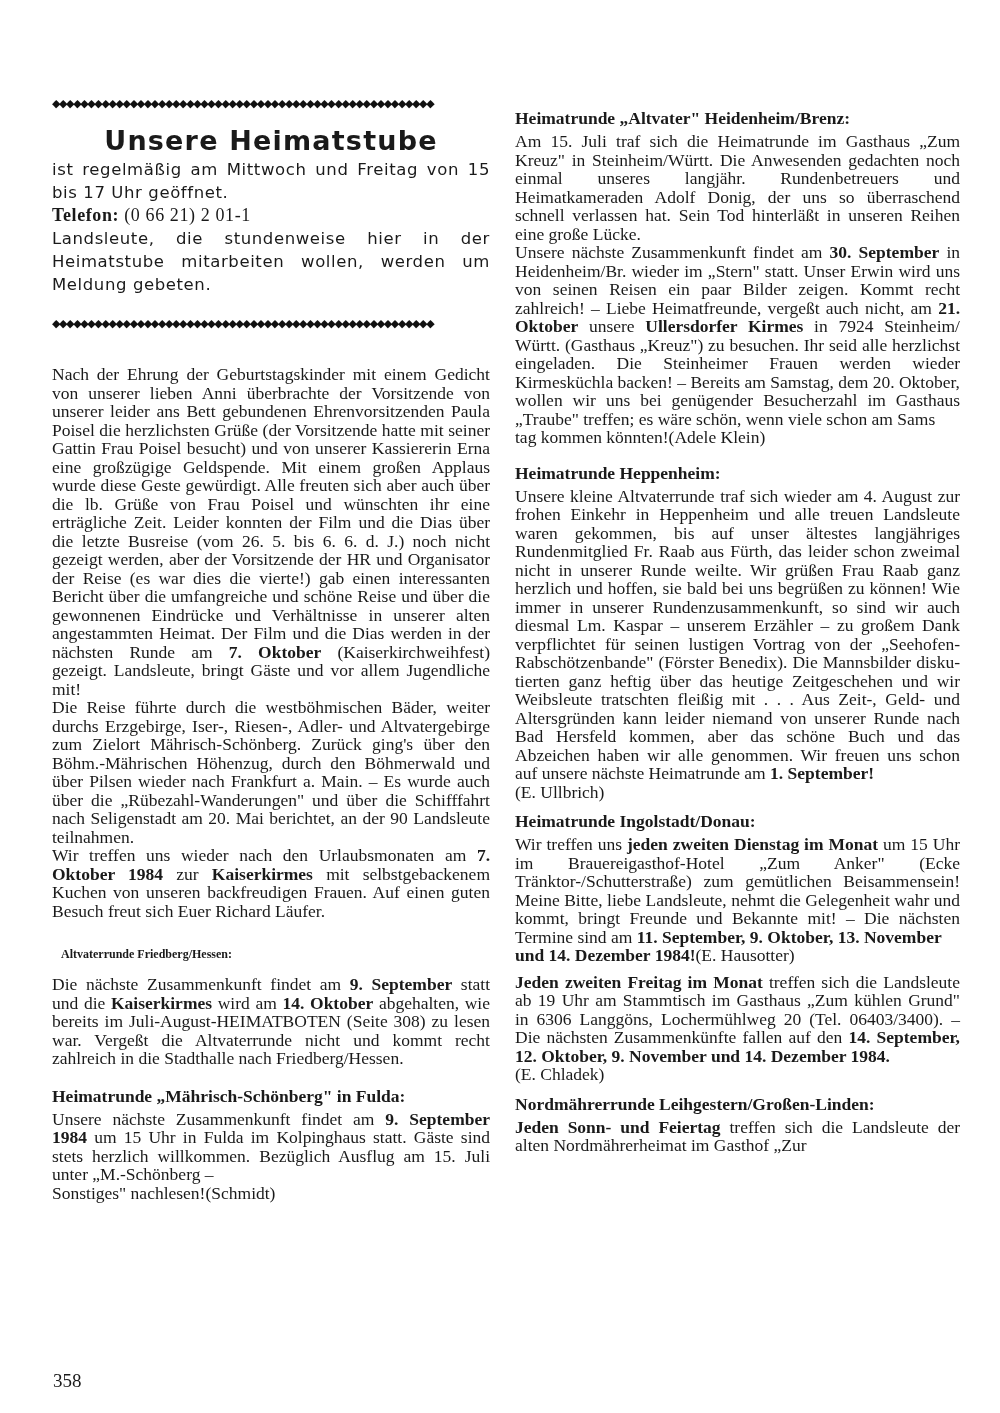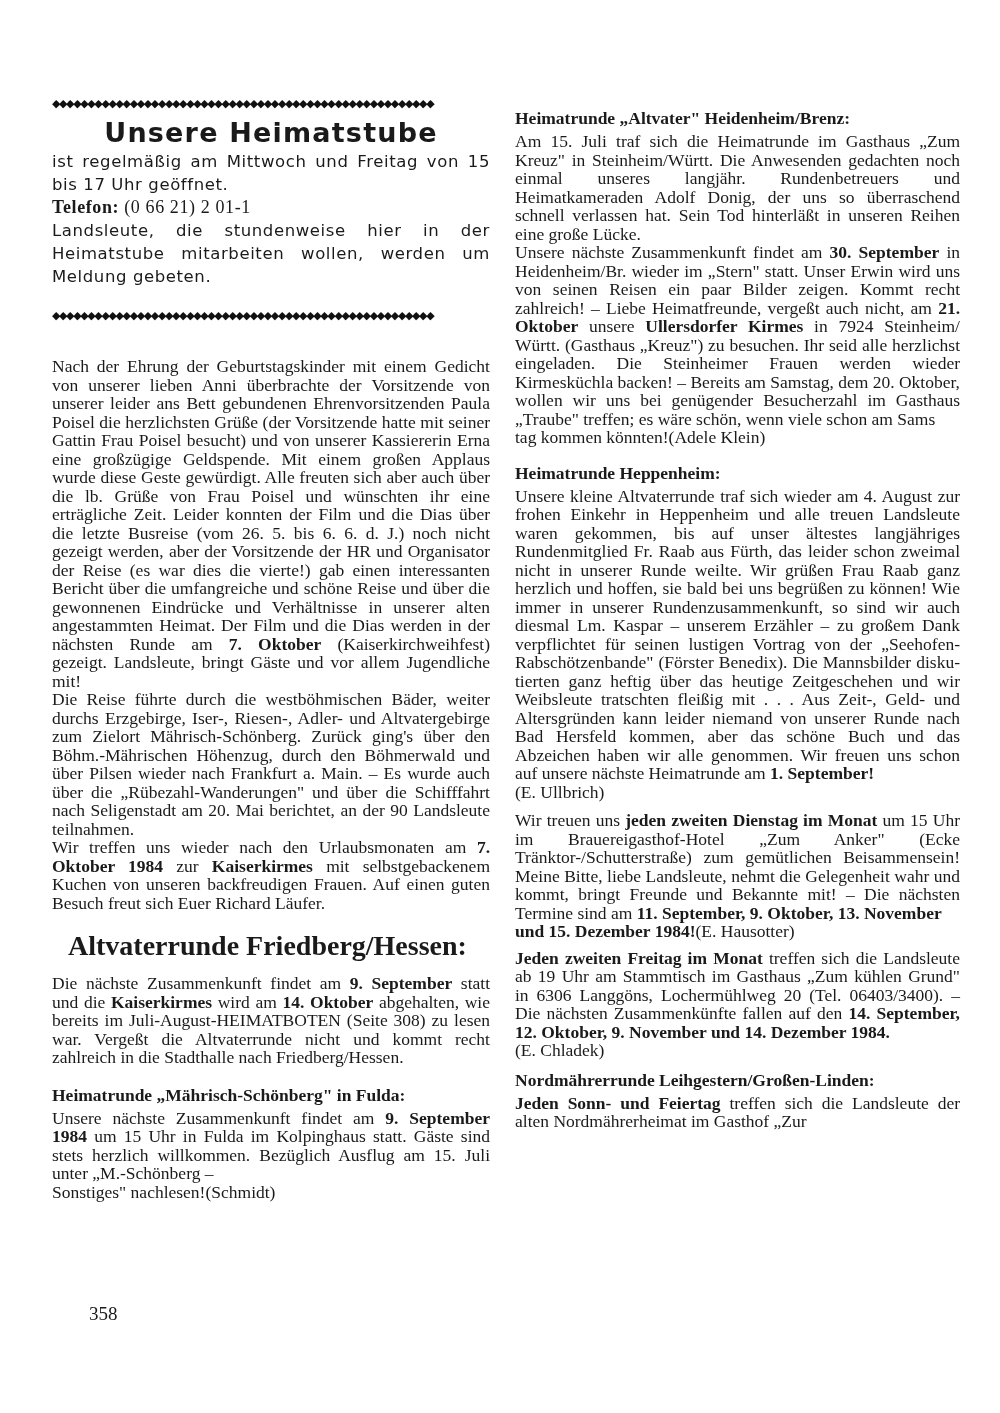--- a/index.html
+++ b/index.html
@@ -9,50 +9,49 @@
   }
   .col { position: absolute; }
   .left { left: 52px; top: 98px; width: 438px; }
   .right { left: 515px; top: 108px; width: 445px; }
   .diamonds {
     font-family: "DejaVu Sans", sans-serif; font-size: 11px; letter-spacing: -1.4px;
     white-space: nowrap; overflow: hidden; line-height: 12px; color: #111;
   }
   .box-title {
     font-family: "DejaVu Sans", sans-serif; font-weight: 900; font-size: 27px;
-    text-align: center; letter-spacing: 1.2px; margin: 6px 0 0 0; line-height: 34px;
+    text-align: center; letter-spacing: 1.2px; margin: 14px 0 0 0; line-height: 34px;
   }
   .box-sub {
     font-family: "Liberation Serif", serif; font-weight: bold; font-size: 18.5px;
     text-align: center; margin: 0 0 2px 0; line-height: 22px;
   }
   .box-text {
     font-family: "DejaVu Sans", sans-serif; font-size: 16.5px; line-height: 23px;
     text-align: justify; letter-spacing: 0.6px; margin: 0;
   }
   .box-text.phone { font-family: "Liberation Serif", serif; font-size: 18px; }
   .box-text.phone b { font-weight: bold; }
   p.body {
     font-family: "Liberation Serif", serif; font-size: 17.5px; line-height: 18.5px;
     text-align: justify; margin: 0; hyphens: manual;
   }
   h2.sect {
-    font-family: "Liberation Serif", serif; font-weight: bold; font-size: 28px;
-    margin: 16px; line-height: 24px;
+    font-family: "Liberation Serif", serif; font-weight: bold; font-size: 12px;
+    margin: 9px; line-height: 24px;
   }
   h3.sect {
     font-family: "Liberation Serif", serif; font-weight: bold; font-size: 17.5px;
     margin: 0 0 3px 0; line-height: 21px;
   }
   .sig { display: flex; }
   .sig-right { text-align: left; }
   .page-num {
-    position: absolute; left: 53px; top: 1303px; font-family: "Liberation Serif", serif;
+    position: absolute; left: 53px; top: 1370px; font-family: "Liberation Serif", serif;
     font-size: 19px;
-    margin-left: 36px;
   }
 </style>
 </head>
 <body>
 
 <div class="col left">
   <section>
     <div class="diamonds">◆◆◆◆◆◆◆◆◆◆◆◆◆◆◆◆◆◆◆◆◆◆◆◆◆◆◆◆◆◆◆◆◆◆◆◆◆◆◆◆◆◆◆◆◆◆◆◆◆◆◆◆◆◆</div>
     <h1 class="box-title">Unsere Heimatstube</h1>
     <p class="box-text">ist regelmäßig am Mittwoch und Freitag von 15 bis 17 Uhr geöffnet.</p>
@@ -96,23 +95,24 @@
     </div>
   </article>
 
   <article style="margin-top:16px">
     <h3 class="sect">Heimatrunde Heppenheim:</h3>
     <p class="body"><span>Unsere kleine Altvaterrunde traf sich wieder am 4. August zur frohen Einkehr in Heppenheim und alle treuen Landsleute waren gekommen, bis auf unser ältestes langjähriges Rundenmitglied Fr. Raab aus Fürth, das leider schon zweimal nicht in unserer Runde weilte. Wir grüßen Frau Raab ganz herzlich und hoffen, sie bald bei uns begrüßen zu können! Wie immer in unserer Rundenzusammenkunft, so sind wir auch diesmal Lm. Kaspar – unserem Erzäh­ler – zu großem Dank verpflichtet für seinen lusti­gen Vortrag von der „Seehofen-Rabschötzen­bande" (Förster Benedix). Die Mannsbilder disku­tierten ganz heftig über das heutige Zeitgeschehen und wir Weibsleute tratschten fleißig mit . . . Aus Zeit-, Geld- und Altersgründen kann leider nie­mand von unserer Runde nach Bad Hersfeld kom­men, aber das schöne Buch und das Abzeichen haben wir alle genommen. Wir freuen uns schon auf unsere nächste Heimatrunde am </span><b>1. September!</b></p>
     <div class="sig-right" style="font-family:'Liberation Serif',serif;font-size:17.5px;line-height:18.5px">(E. Ullbrich)</div>
   </article>
 
   <article style="margin-top:10px">
-    <p class="body"><span>Wir treuen uns </span><b>jeden zweiten Dienstag im Monat</b><span> um 15 Uhr im Brauereigasthof-Hotel „Zum Anker" (Ecke Tränktor-/Schutterstraße) zum gemütlichen Beisammensein! Meine Bitte, liebe Landsleute, nehmt die Gelegenheit wahr und kommt, bringt Freunde und Bekannte mit! – Die nächsten Termine sind am </span><b>11. September, 9. Oktober, 13. November</b></p>
+    <h3 class="sect">Heimatrunde Ingolstadt/Donau:</h3>
+    <p class="body"><span>Wir treffen uns </span><b>jeden zweiten Dienstag im Monat</b><span> um 15 Uhr im Brauereigasthof-Hotel „Zum Anker" (Ecke Tränktor-/Schutterstraße) zum gemütlichen Beisammensein! Meine Bitte, liebe Landsleute, nehmt die Gelegenheit wahr und kommt, bringt Freunde und Bekannte mit! – Die nächsten Termine sind am </span><b>11. September, 9. Oktober, 13. November</b></p>
     <div class="sig" style="font-family:'Liberation Serif',serif;font-size:17.5px;line-height:18.5px">
-      <b>und 15. Dezember 1984!</b>
+      <b>und 14. Dezember 1984!</b>
       <span>(E. Hausotter)</span>
     </div>
   </article>
 
   <article style="margin-top:8px">
     <p class="body"><b>Jeden zweiten Freitag im Monat</b><span> treffen sich die Landsleute ab 19 Uhr am Stammtisch im Gasthaus „Zum kühlen Grund" in 6306 Langgöns, Locher­mühlweg 20 (Tel. 06403/3400). – Die nächsten Zu­sammenkünfte fallen auf den </span><b>14. September, 12. Oktober, 9. November und 14. Dezember 1984.</b></p>
     <div class="sig-right" style="font-family:'Liberation Serif',serif;font-size:17.5px;line-height:18.5px">(E. Chladek)</div>
   </article>
 
   <article style="margin-top:10px">

